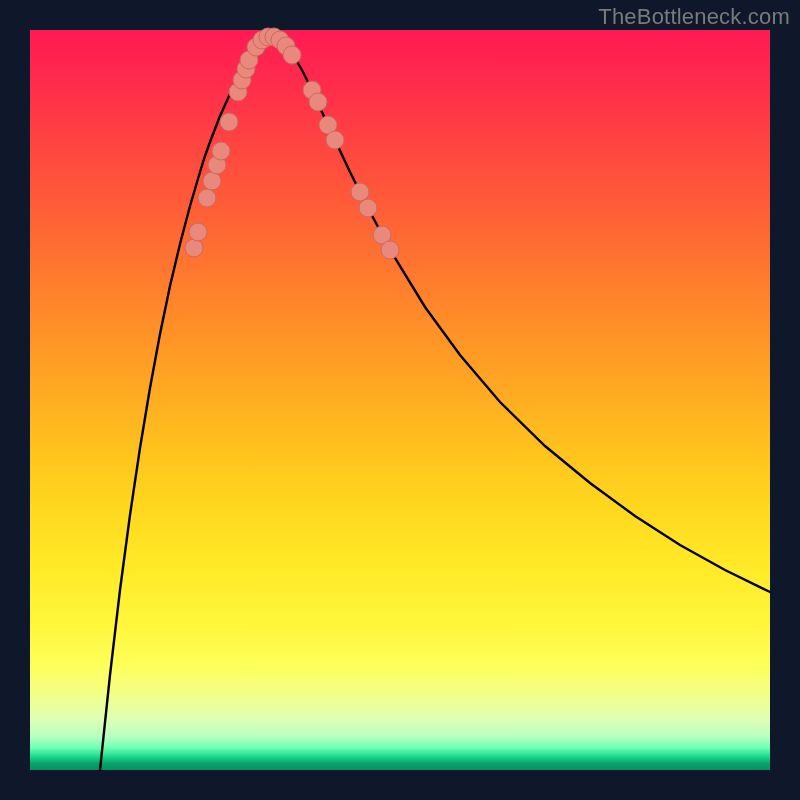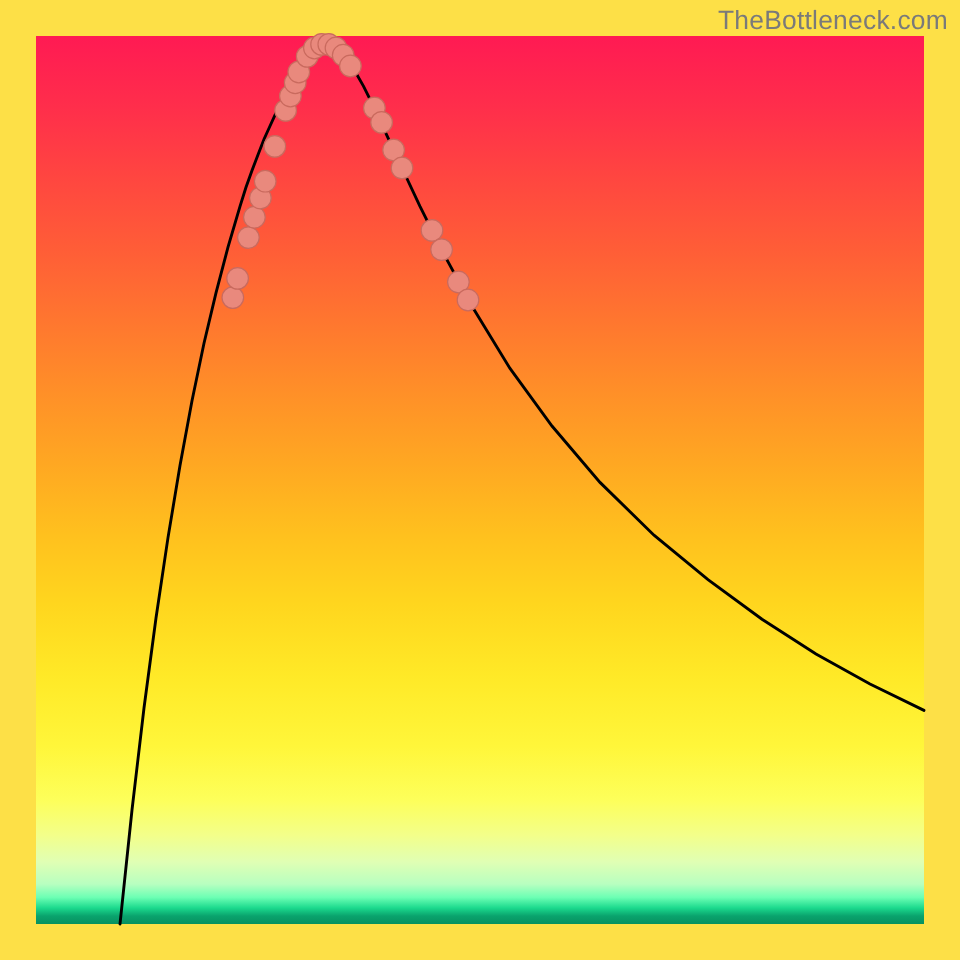--- a/index.html
+++ b/index.html
@@ -10,21 +10,21 @@
     background: #000;
     overflow: hidden;
     font-family: Arial, Helvetica, sans-serif;
   }
   .frame {
     position: absolute;
     left: 0;
     top: 0;
     width: 800px;
     height: 800px;
-    background: #fde047;
+    background: #0f172a;
     text-align: right;
   }
   .plot {
     position: absolute;
     left: 30px;
     top: 30px;
     width: 740px;
     height: 740px;
     background: linear-gradient(to bottom,
       #ff1a53 0%,

